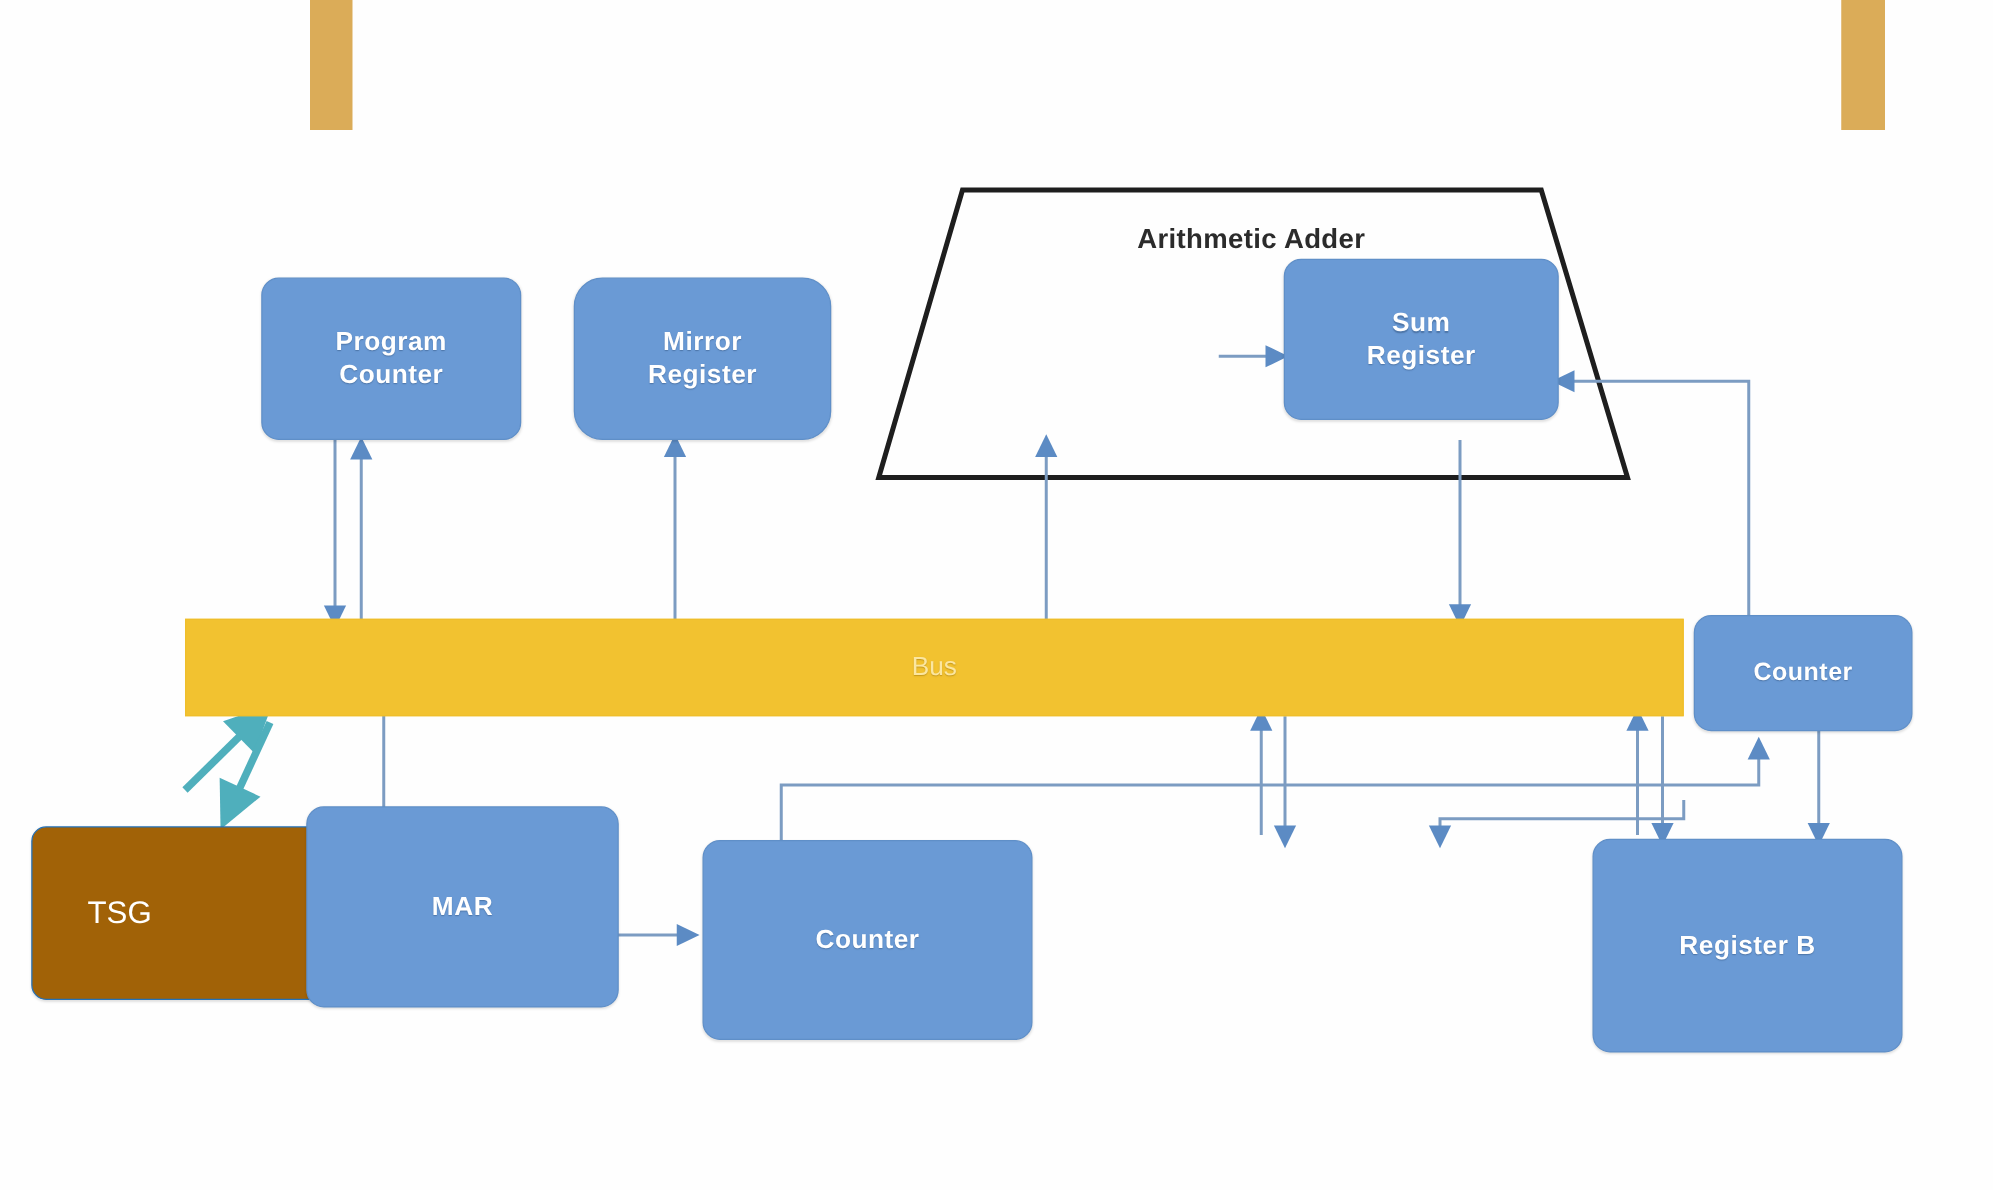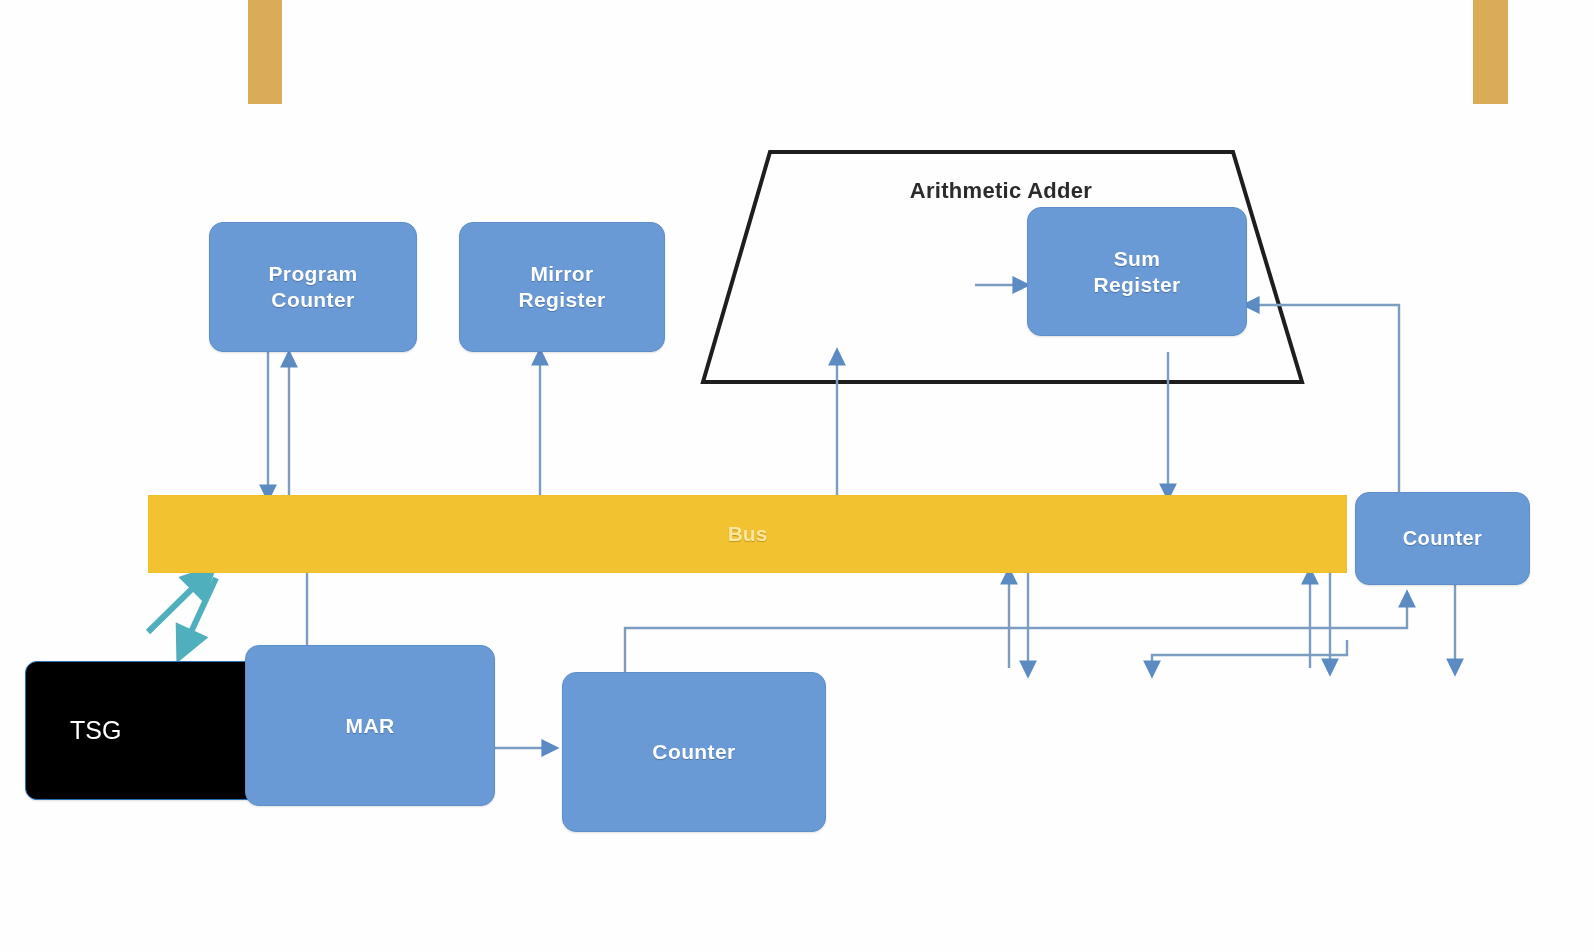--- a/index.html
+++ b/index.html
@@ -25,32 +25,32 @@
     font-weight:bold;
     letter-spacing:.4px;
     line-height:1.22;
     box-shadow:0 1px 2px rgba(0,0,0,.12);
     font-size:21px;
     text-shadow:0 1px 1px rgba(40,70,110,.45);
     user-select:none;
   }
   .node.small{font-size:20px;}
   .node.tsg{
-    background:#000000;border:1px solid #2471B8;border-radius:12px;
+    background:#a16207;border:1px solid #2471B8;border-radius:12px;
     justify-content:flex-start;padding-left:44px;
     font-weight:normal;font-size:25px;letter-spacing:0;text-shadow:none;
   }
 
   
   .busbar{
     position:absolute;
     background:#F2C230;
     border:1px solid #EFBE2B;
     display:flex;align-items:center;justify-content:center;
-    color:#FBE6A0;font-weight:bold;font-size:21px;
+    color:#FBE6A0;font-weight:normal;font-size:21px;
     text-shadow:0 1px 1px rgba(150,110,10,.5);
     user-select:none;
   }
   .trap-label{
     position:absolute;color:#2b2b2b;font-weight:bold;font-size:22px;
     letter-spacing:.3px;user-select:none;
   }
 
   
   #wires{position:absolute;left:0;top:0;width:1594px;height:952px;}
@@ -116,21 +116,21 @@
     <path class="w-teal" d="M216,578 L185,645" marker-end="url(#aht)"></path>
   </svg>
 
   <div class="node" style="left:209px;top:222px;width:206px;height:128px;">
     <div>
       <div>Program</div>
       <div>Counter</div>
     </div>
   </div>
 
-  <div class="node" style="left:459px;top:222px;width:204px;height:128px;">
+  <div class="node" style="left:459px;top:222px;width:204px;height:128px;border-radius:23px;">
     <div>
       <div>Mirror</div>
       <div>Register</div>
     </div>
   </div>
 
   <div class="trap-label" style="left:770px;top:178px;width:462px;text-align:center;">Arithmetic Adder</div>
 
 
   <div class="node" style="left:1027px;top:207px;width:218px;height:127px;">
@@ -154,14 +154,17 @@
 
   <div class="node" style="left:245px;top:645px;width:248px;height:159px;">
     <span>MAR</span>
   </div>
 
   <div class="node" style="left:562px;top:672px;width:262px;height:158px;">
     <span>Counter</span>
   </div>
 
 
+  <div class="node" style="left:1274px;top:671px;width:246px;height:169px;">
+    <span>Register B</span>
+  </div>
 
 </div>
 
 </body></html>

